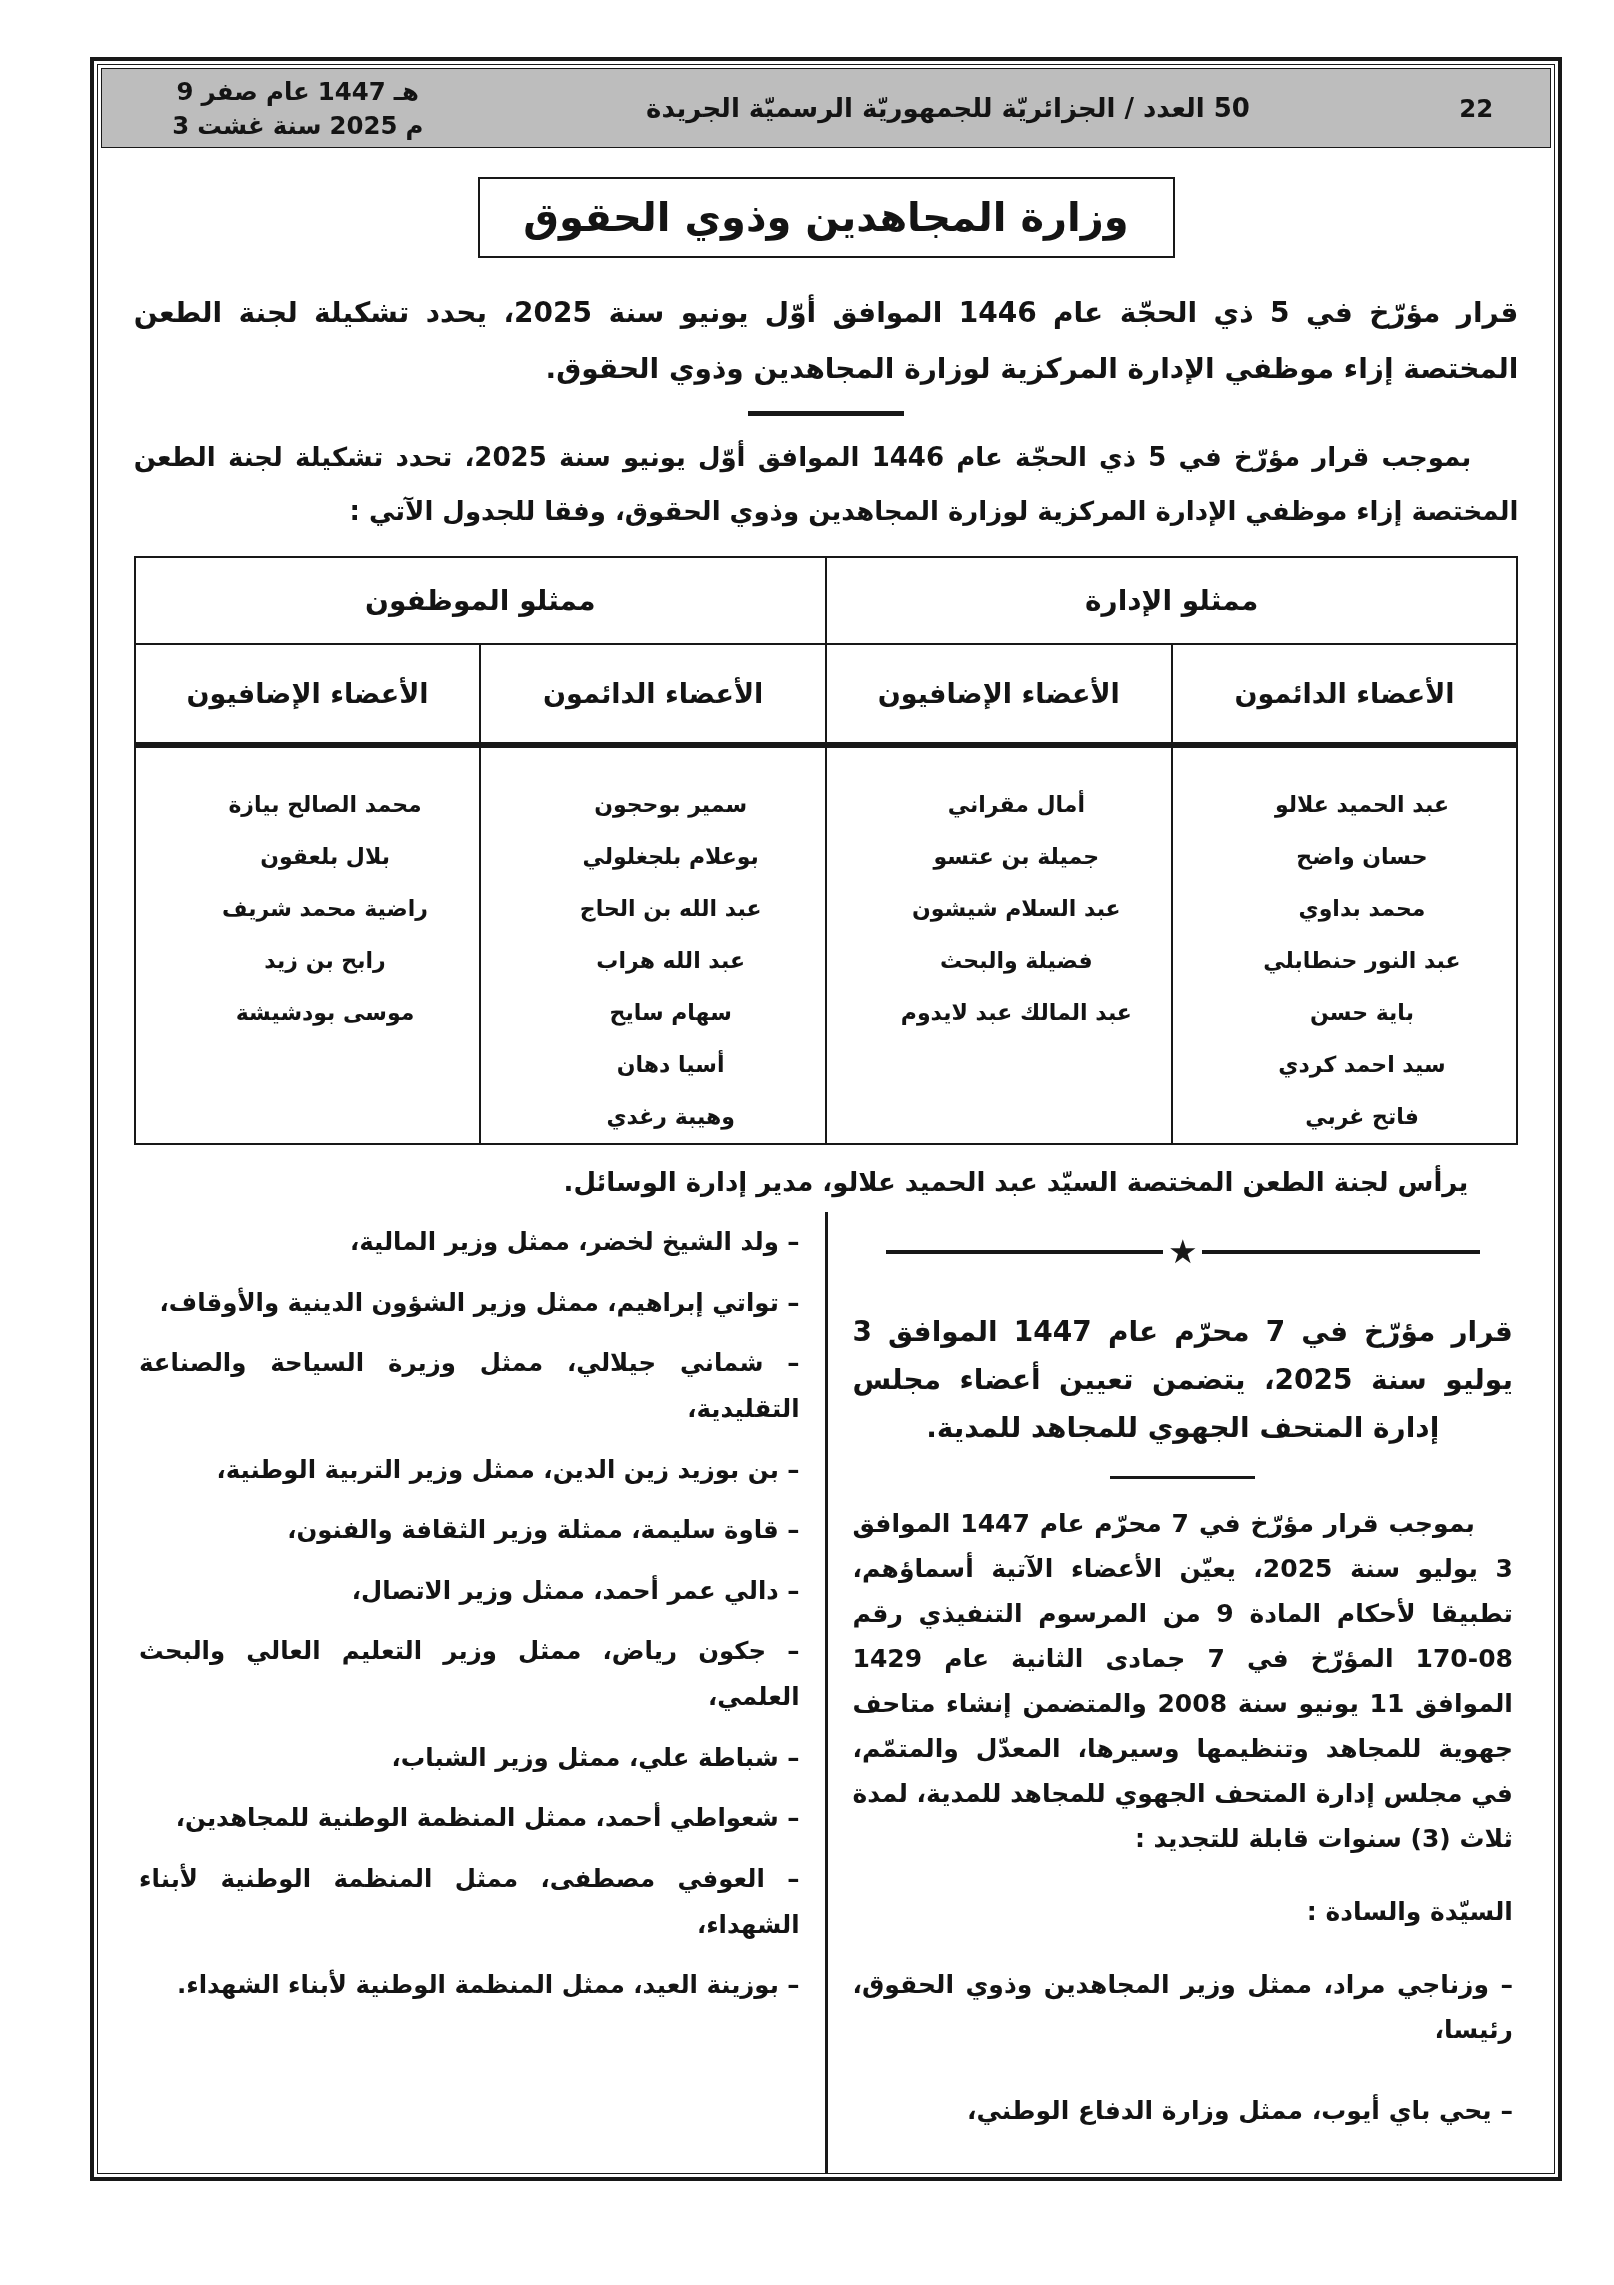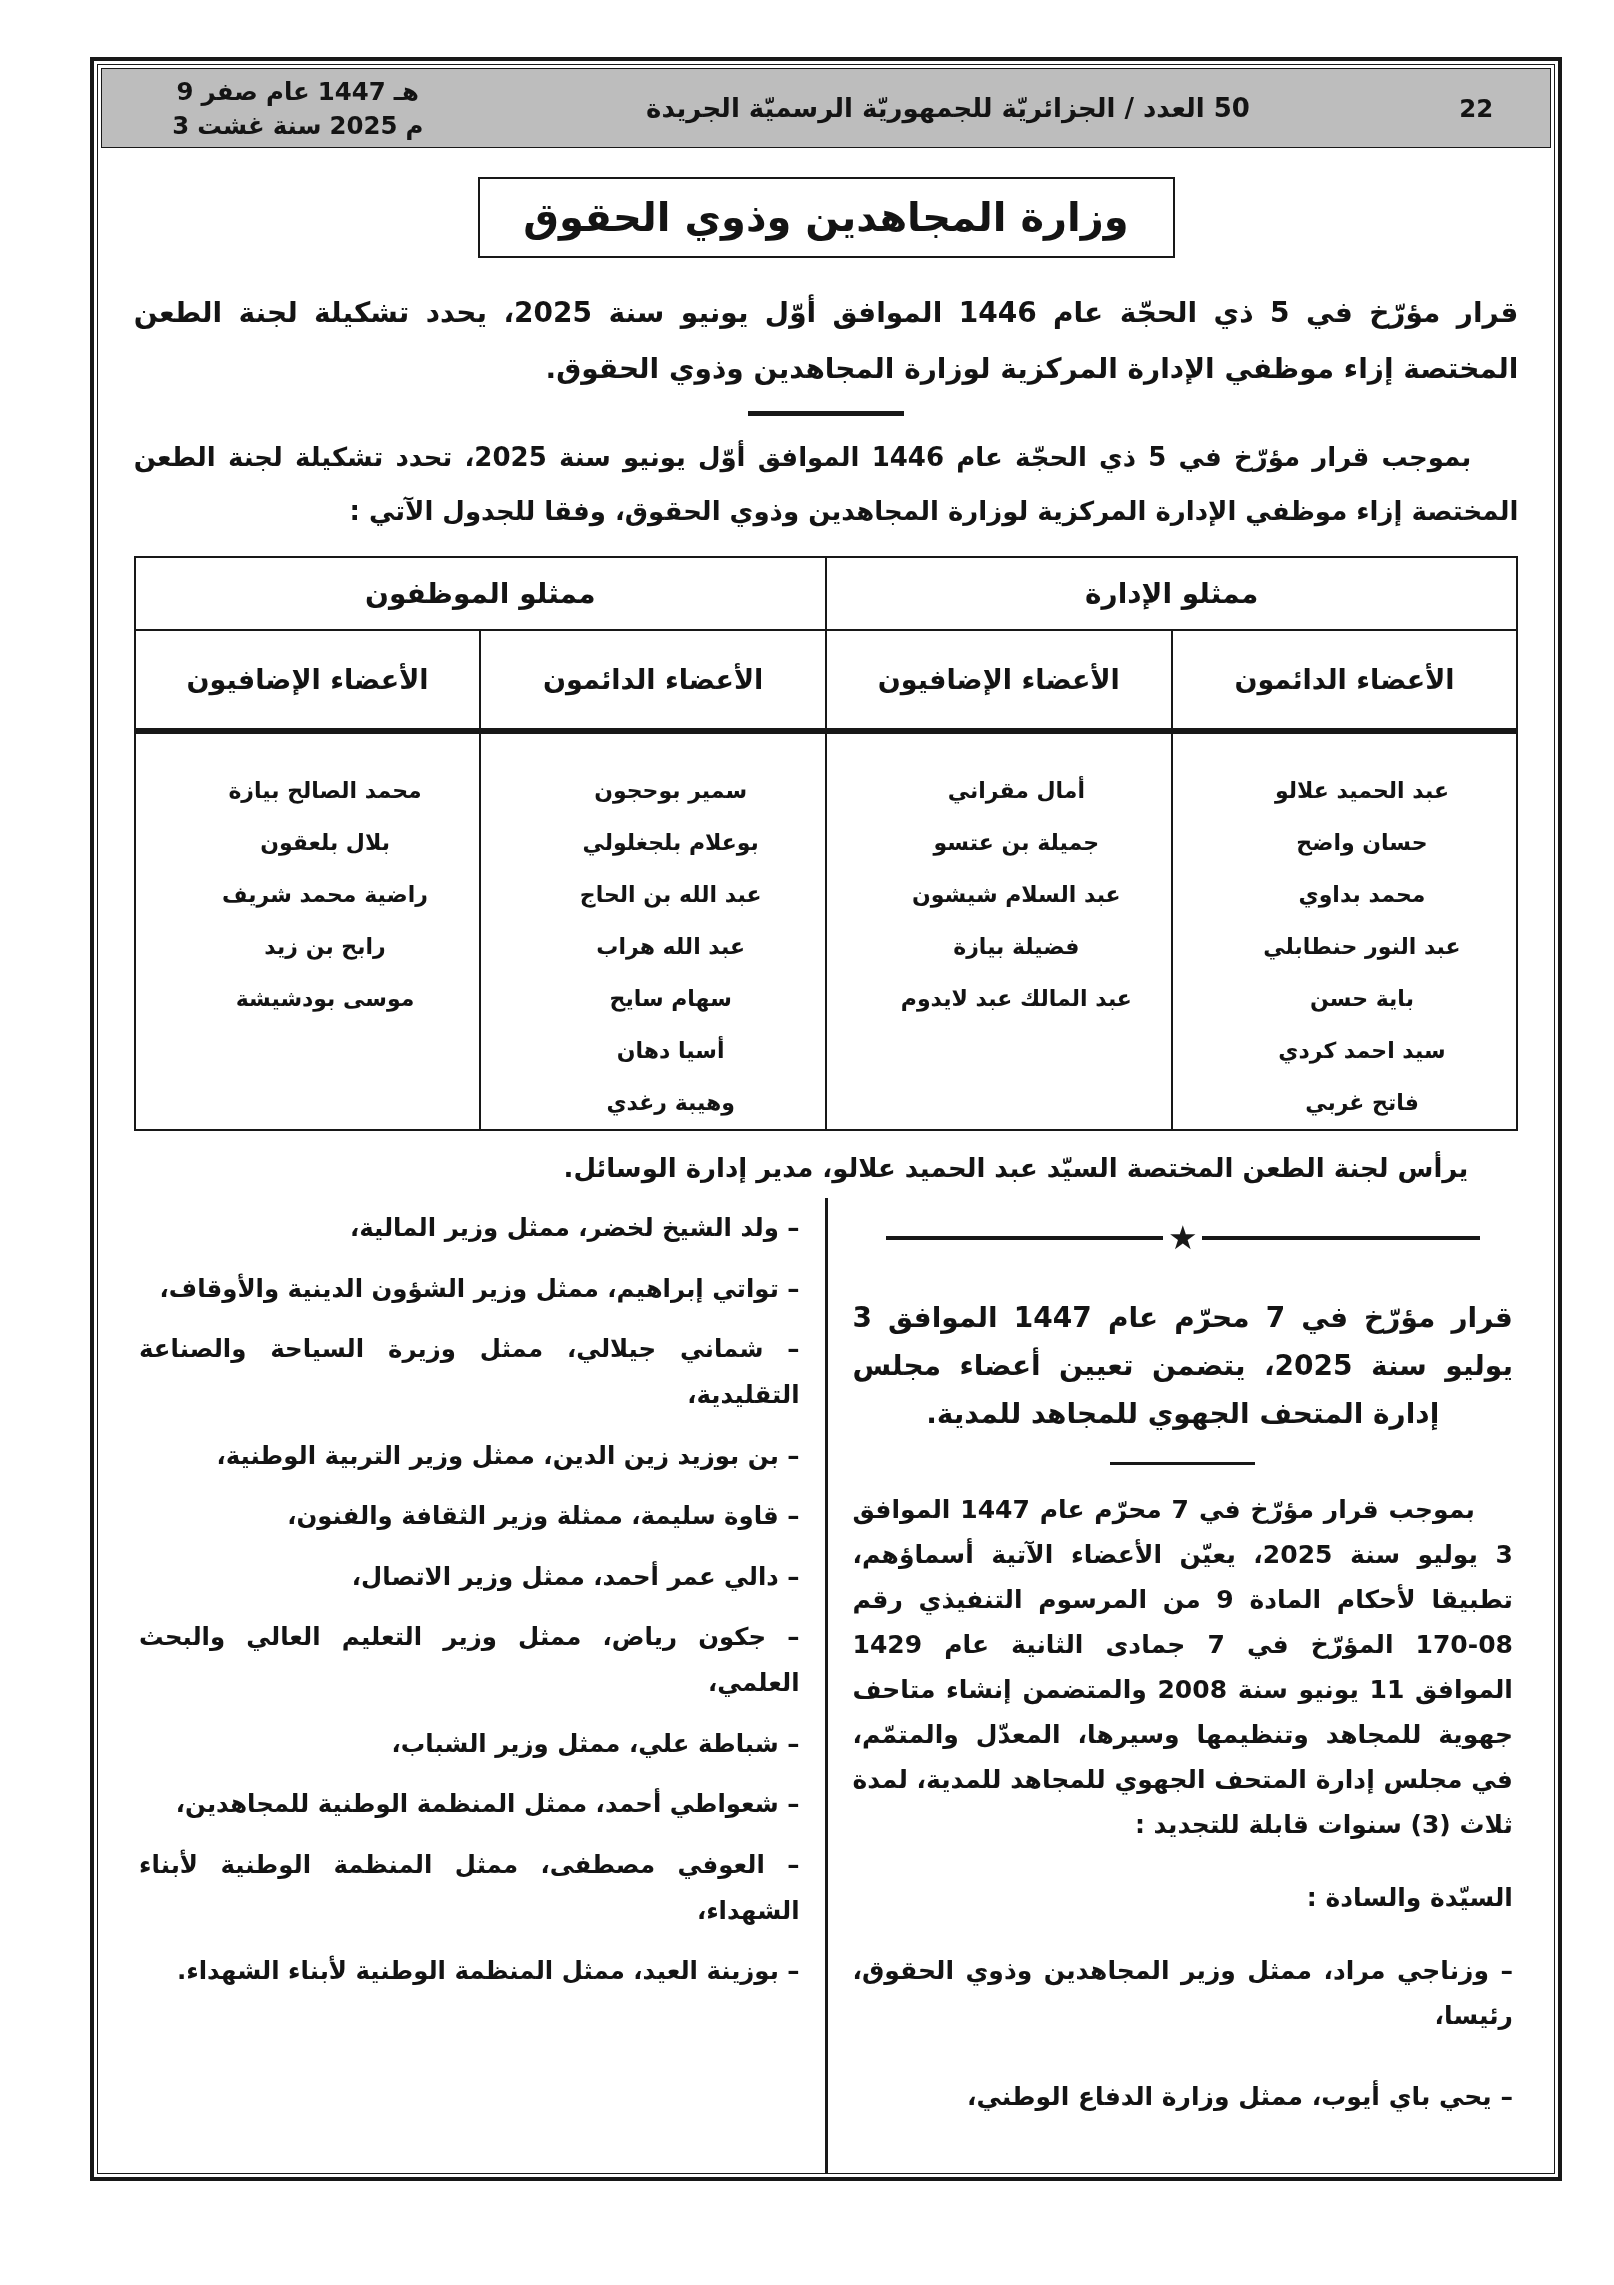--- a/index.html
+++ b/index.html
@@ -32,21 +32,21 @@
                   padding:14.5px 7.2px; text-align:center; font-size:40px; line-height:1.2; }
 
   .decree-title { margin:27px 0 0; font-size:28px; line-height:56px; text-align:justify; }
   .short-divider { width:156px; height:4.5px; background:#181818; margin:14.5px auto 0; }
   .intro-par { margin:14.5px 0 0; font-size:26px; line-height:54px; text-indent:47px;
                text-align:justify; }
 
   
   .committee-table { margin-top:18px; width:100%; border-collapse:collapse; table-layout:fixed; }
   .committee-table th, .committee-table td { border:2.7px solid #181818; }
-  .group-th { height:73px; font-size:28px; text-align:center; }
+  .group-th { height:87px; font-size:28px; text-align:center; }
   .col-th { height:101px; font-size:27px; text-align:center; border-bottom-width:6.3px !important; }
   .committee-table td { height:373px; vertical-align:top; padding-top:31px; }
   .name { font-size:22px; line-height:52px; text-align:center;padding-left:35px; }
 
   .chair-note { margin:22px 50px 0 0; font-size:26px; text-align:right; }
 
   
   .two-cols { display:flex; align-items:stretch; margin-top:14.5px; flex:1 1 auto; }
   .col { flex:1 1 0; }
   .col-first { border-left:3.6px solid #181818; padding:0 5.4px 0 25px; }
@@ -137,21 +137,21 @@
                     <div class="name">باية حسن</div>
                     <div class="name">سيد احمد كردي</div>
                     <div class="name">فاتح غربي</div>
                   </div>
               </td>
               <td>
                 <div>
                     <div class="name">أمال مقراني</div>
                     <div class="name">جميلة بن عتسو</div>
                     <div class="name">عبد السلام شيشون</div>
-                    <div class="name">فضيلة بيازة</div>
+                    <div class="name">فضيلة والبحث</div>
                     <div class="name">عبد المالك عبد لايدوم</div>
                   </div>
               </td>
               <td>
                 <div>
                     <div class="name">سمير بوحجون</div>
                     <div class="name">بوعلام بلجغلولي</div>
                     <div class="name">عبد الله بن الحاج</div>
                     <div class="name">عبد الله هراب</div>
                     <div class="name">سهام سايح</div>

